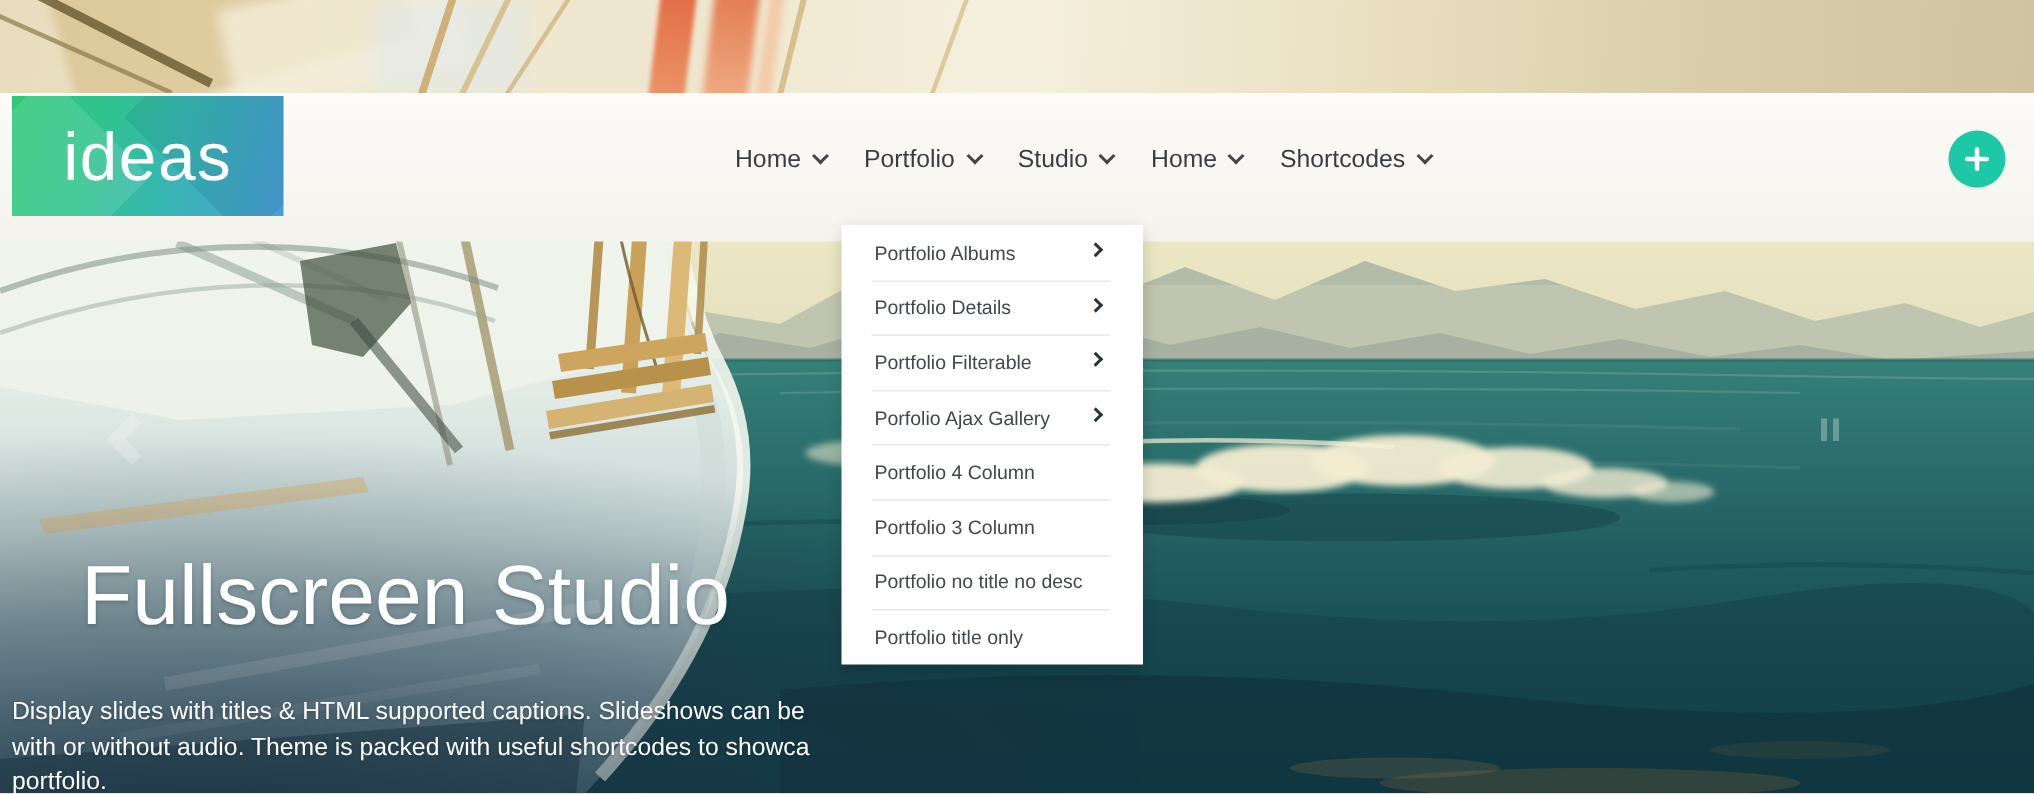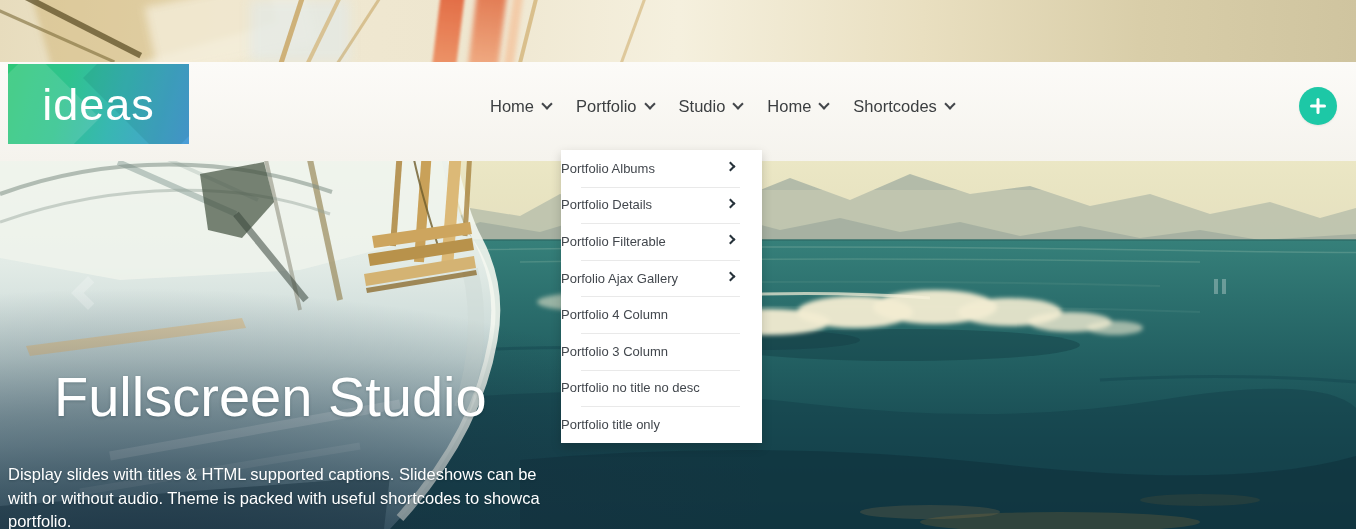--- a/index.html
+++ b/index.html
@@ -46,21 +46,21 @@
   .add-btn { position:absolute; left:1299px; top:25px; width:38px; height:38px; border-radius:50%;
              background:#1dc8a6; cursor:pointer; box-shadow:0 1px 2px rgba(0,0,0,.08); }
   .plus-icon { position:absolute; inset:0; }
   .plus-icon::before, .plus-icon::after { content:""; position:absolute; left:50%; top:50%;
              width:16px; height:3px; border-radius:2px; background:#fff; transform:translate(-50%,-50%); }
   .plus-icon::after { transform:translate(-50%,-50%) rotate(90deg); }
 
   
   .menu { position:absolute; left:561px; top:150px; width:201px; z-index:30; background:#fff;
           list-style:none; box-shadow:0 4px 10px rgba(0,0,0,.18); }
-  .menu li { position:relative; height:36.6px; display:flex; align-items:center; 
+  .menu li { position:relative; height:36.6px; display:flex; align-items:center; padding-left:22px;
              font-size:13px; color:#42474d; cursor:pointer; }
   .menu li + li::before { content:""; position:absolute; left:20px; right:22px; top:0; height:1px; background:#e9e9e9; }
   .sub-arrow { position:absolute; right:28px; top:50%; width:7px; height:7px; margin-top:-5px;
                border-top:2px solid #27333b; border-right:2px solid #27333b; transform:rotate(45deg); }
 
   
   .hero-text { position:absolute; left:8px; top:368px; z-index:10; color:#fff; }
   .hero-title { font-size:56px; line-height:58px; font-weight:400; text-shadow:0 1px 3px rgba(0,30,40,.25);margin-left:46px; }
   .hero-caption { margin-top:37px; font-size:16.5px; line-height:23.5px; text-shadow:0 1px 2px rgba(0,30,40,.3); }
 

